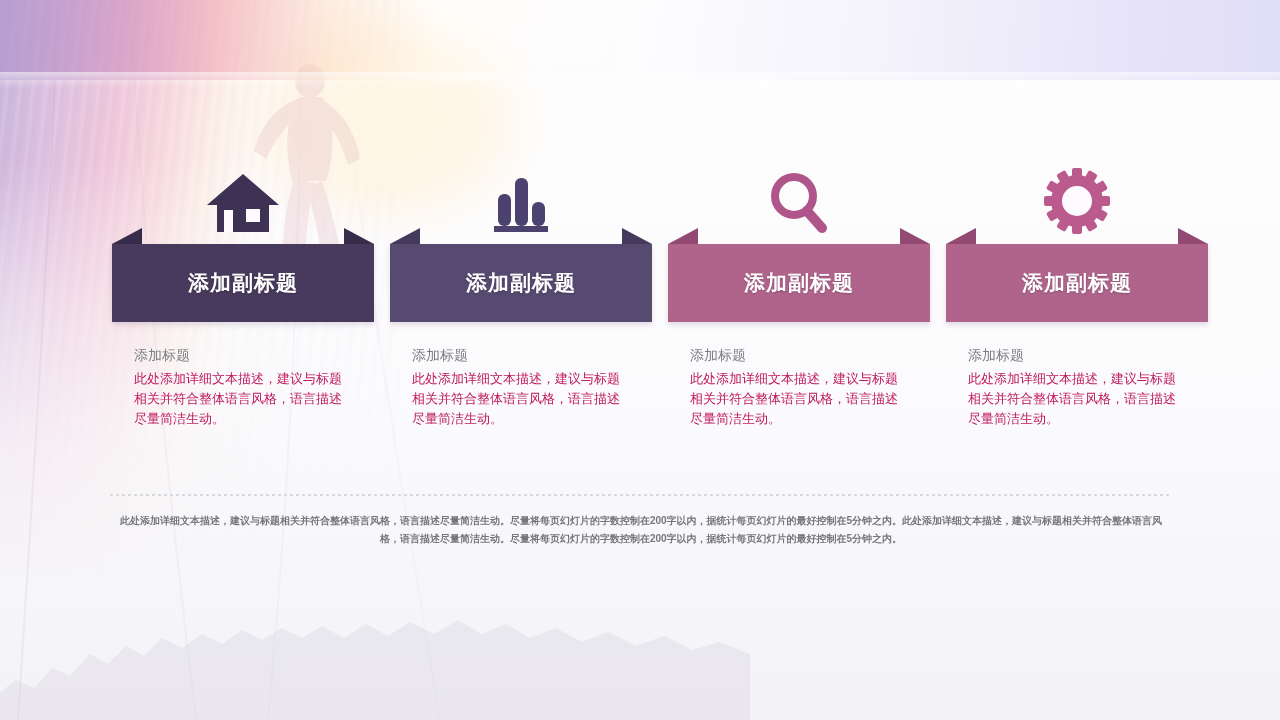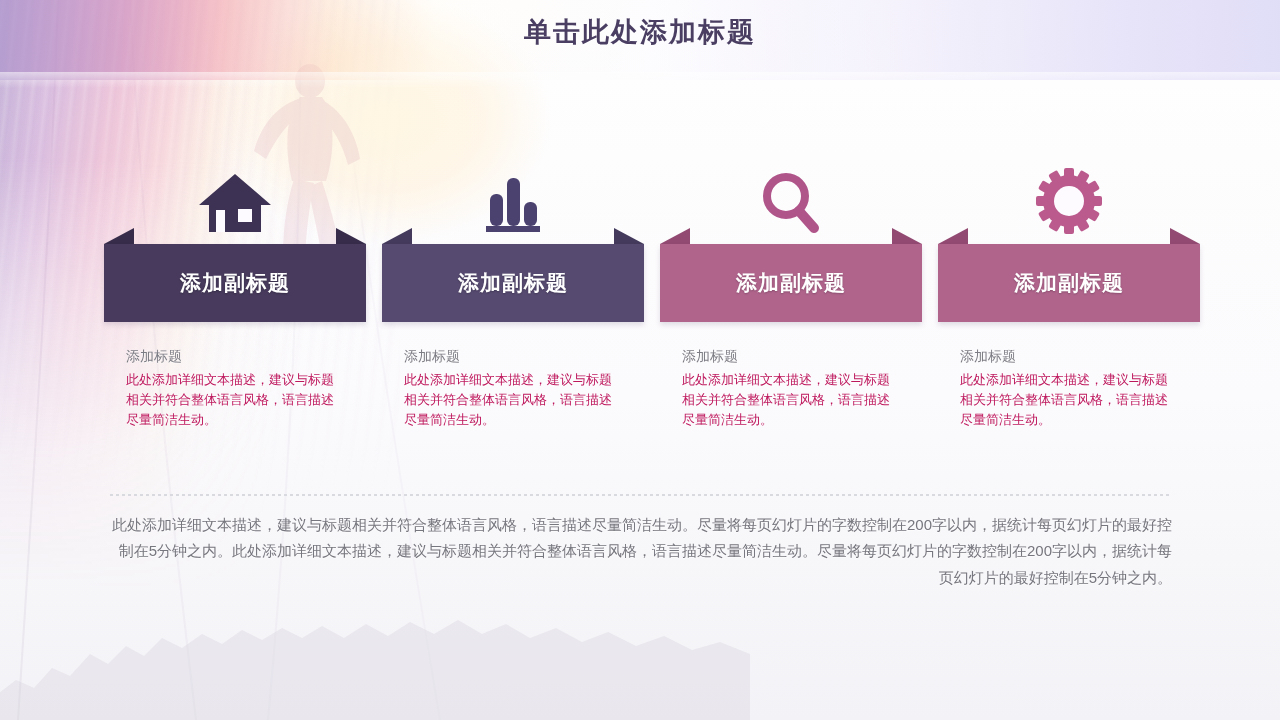--- a/index.html
+++ b/index.html
@@ -73,21 +73,21 @@
   }
 
   
   .title{
     position:absolute;left:0;top:14px;width:1280px;text-align:center;
     font-size:27px;font-weight:bold;color:#4a3f63;letter-spacing:2px;
     text-shadow:0 1px 2px rgba(255,255,255,.75);
   }
 
   
-  .cols{position:absolute;left:104px;top:150px;width:1094px;height:330px;}
+  .cols{position:absolute;left:112px;top:150px;width:1094px;height:330px;font-family:Liberation Mono, monospace;}
   .col{position:absolute;top:0;width:262px;}
   .col.c0{left:0;}
   .col.c1{left:278px;}
   .col.c2{left:556px;}
   .col.c3{left:834px;}
 
   .icon-wrap{
     height:84px;display:flex;align-items:flex-end;justify-content:center;
     padding-bottom:4px;
   }
@@ -118,22 +118,23 @@
   }
 
   
   .divider{
     position:absolute;left:110px;top:494px;width:1062px;height:2px;
     background-image:linear-gradient(90deg,#d9d9e0 0 3px,rgba(255,255,255,0) 3px 6px);
     background-size:6px 2px;background-repeat:repeat-x;
   }
   .footer{
     position:absolute;left:110px;top:512px;width:1062px;
-    text-align:right;font-size:15px;color:#76767e;line-height:1.75;
+    text-align:center;font-size:10px;color:#76767e;line-height:1.75;
     text-shadow:0 1px 1px rgba(255,255,255,.7);
+    font-weight:bold;
   }
 </style>
 </head>
 <body>
 
 <div class="slide">
 
   <div class="bg">
     <div class="bg-base"></div>
 
@@ -166,21 +167,20 @@
                L154 106 L172 88 L192 98 L212 84 L232 94 L252 80 L272 90 L292 78 L312 88
                L332 76 L354 88 L376 74 L398 86 L420 72 L444 84 L468 70 L492 84 L516 74
                L540 88 L566 78 L592 92 L618 82 L646 96 L674 86 L702 100 L730 92 L760 104
                L760 170 Z" fill="#cdc9d6" opacity=".5"></path>
     </svg>
 
     <div class="bg-topband"></div>
     <div class="bg-topband-fade"></div>
   </div>
 
-  <div class="title">单击此处添加标题</div>
 
   <div class="cols">
 
     <div class="col c0">
       <div class="icon-wrap">
         <svg width="76" height="62" viewBox="0 0 76 62">
           <path d="M38 2 L74 33 L64 33 L64 60 L12 60 L12 33 L2 33 Z" fill="#3d3253"></path>
           <rect x="22" y="36" width="13" height="24" fill="#ffffff" opacity="0"></rect>
           <path d="M19 38 L19 60 L28 60 L28 38 Z" fill="#fdfbff"></path>
           <rect x="41" y="37" width="14" height="13" fill="#fdfbff"></rect>

